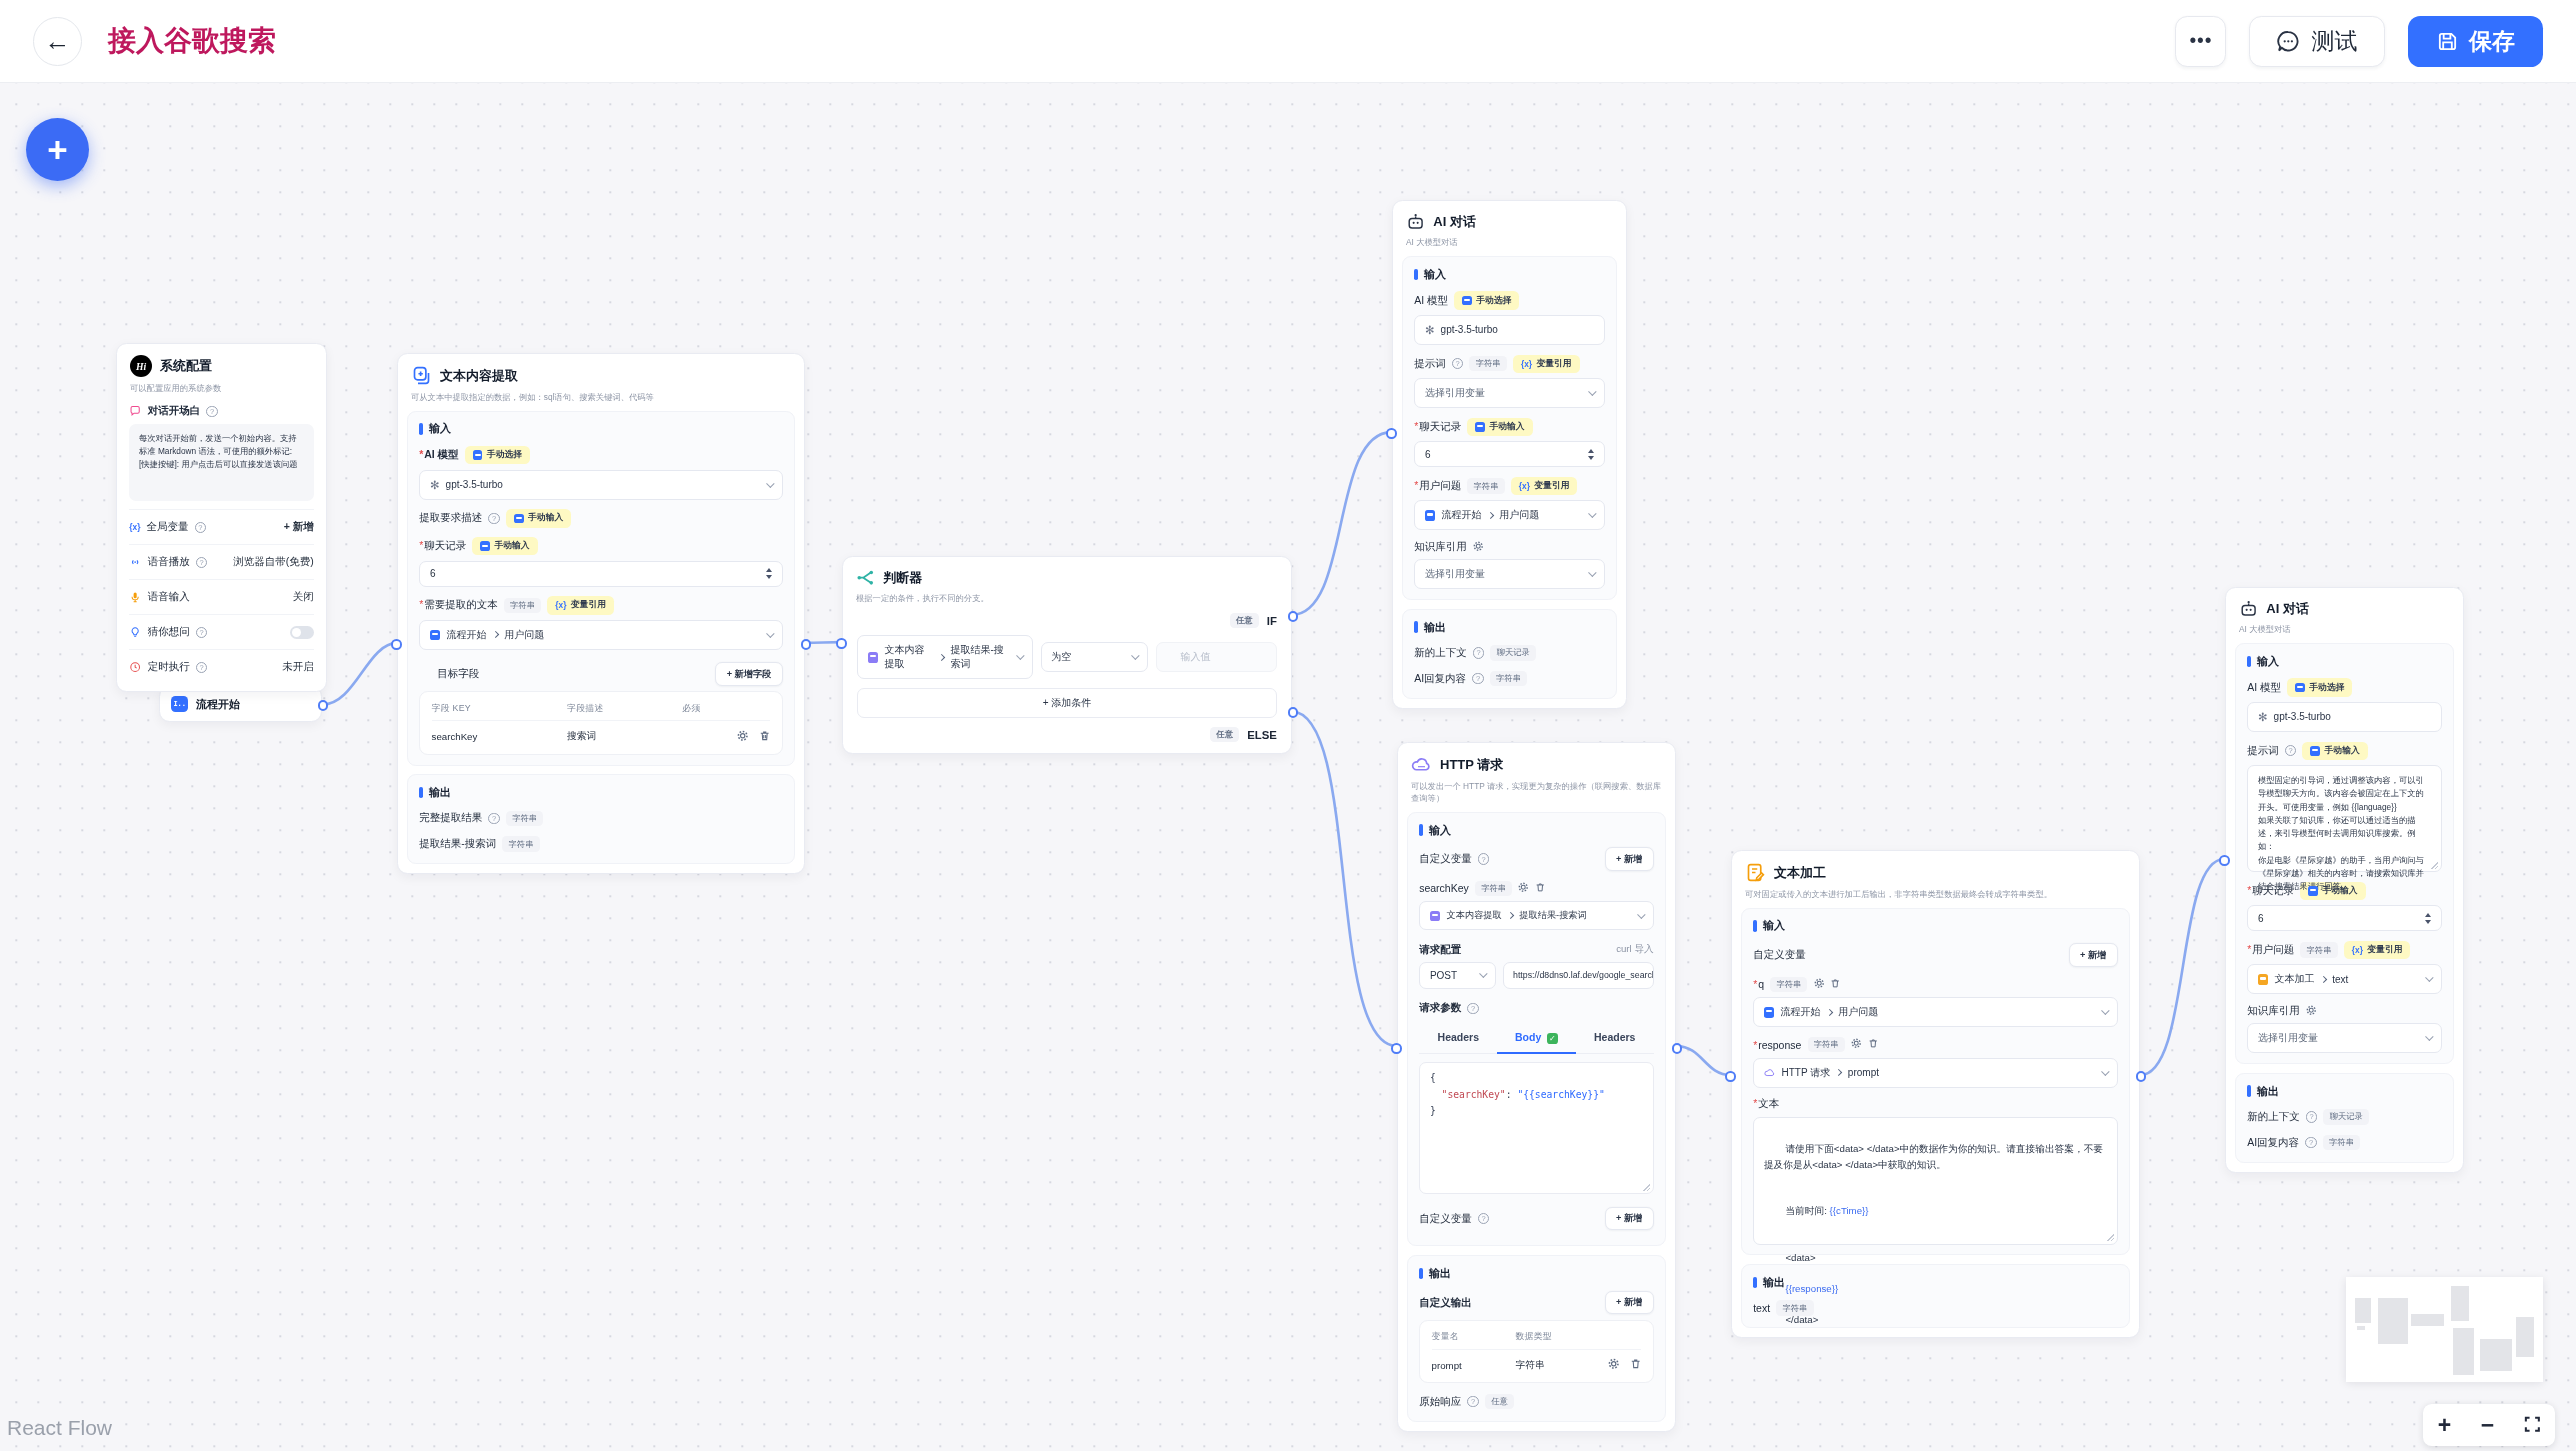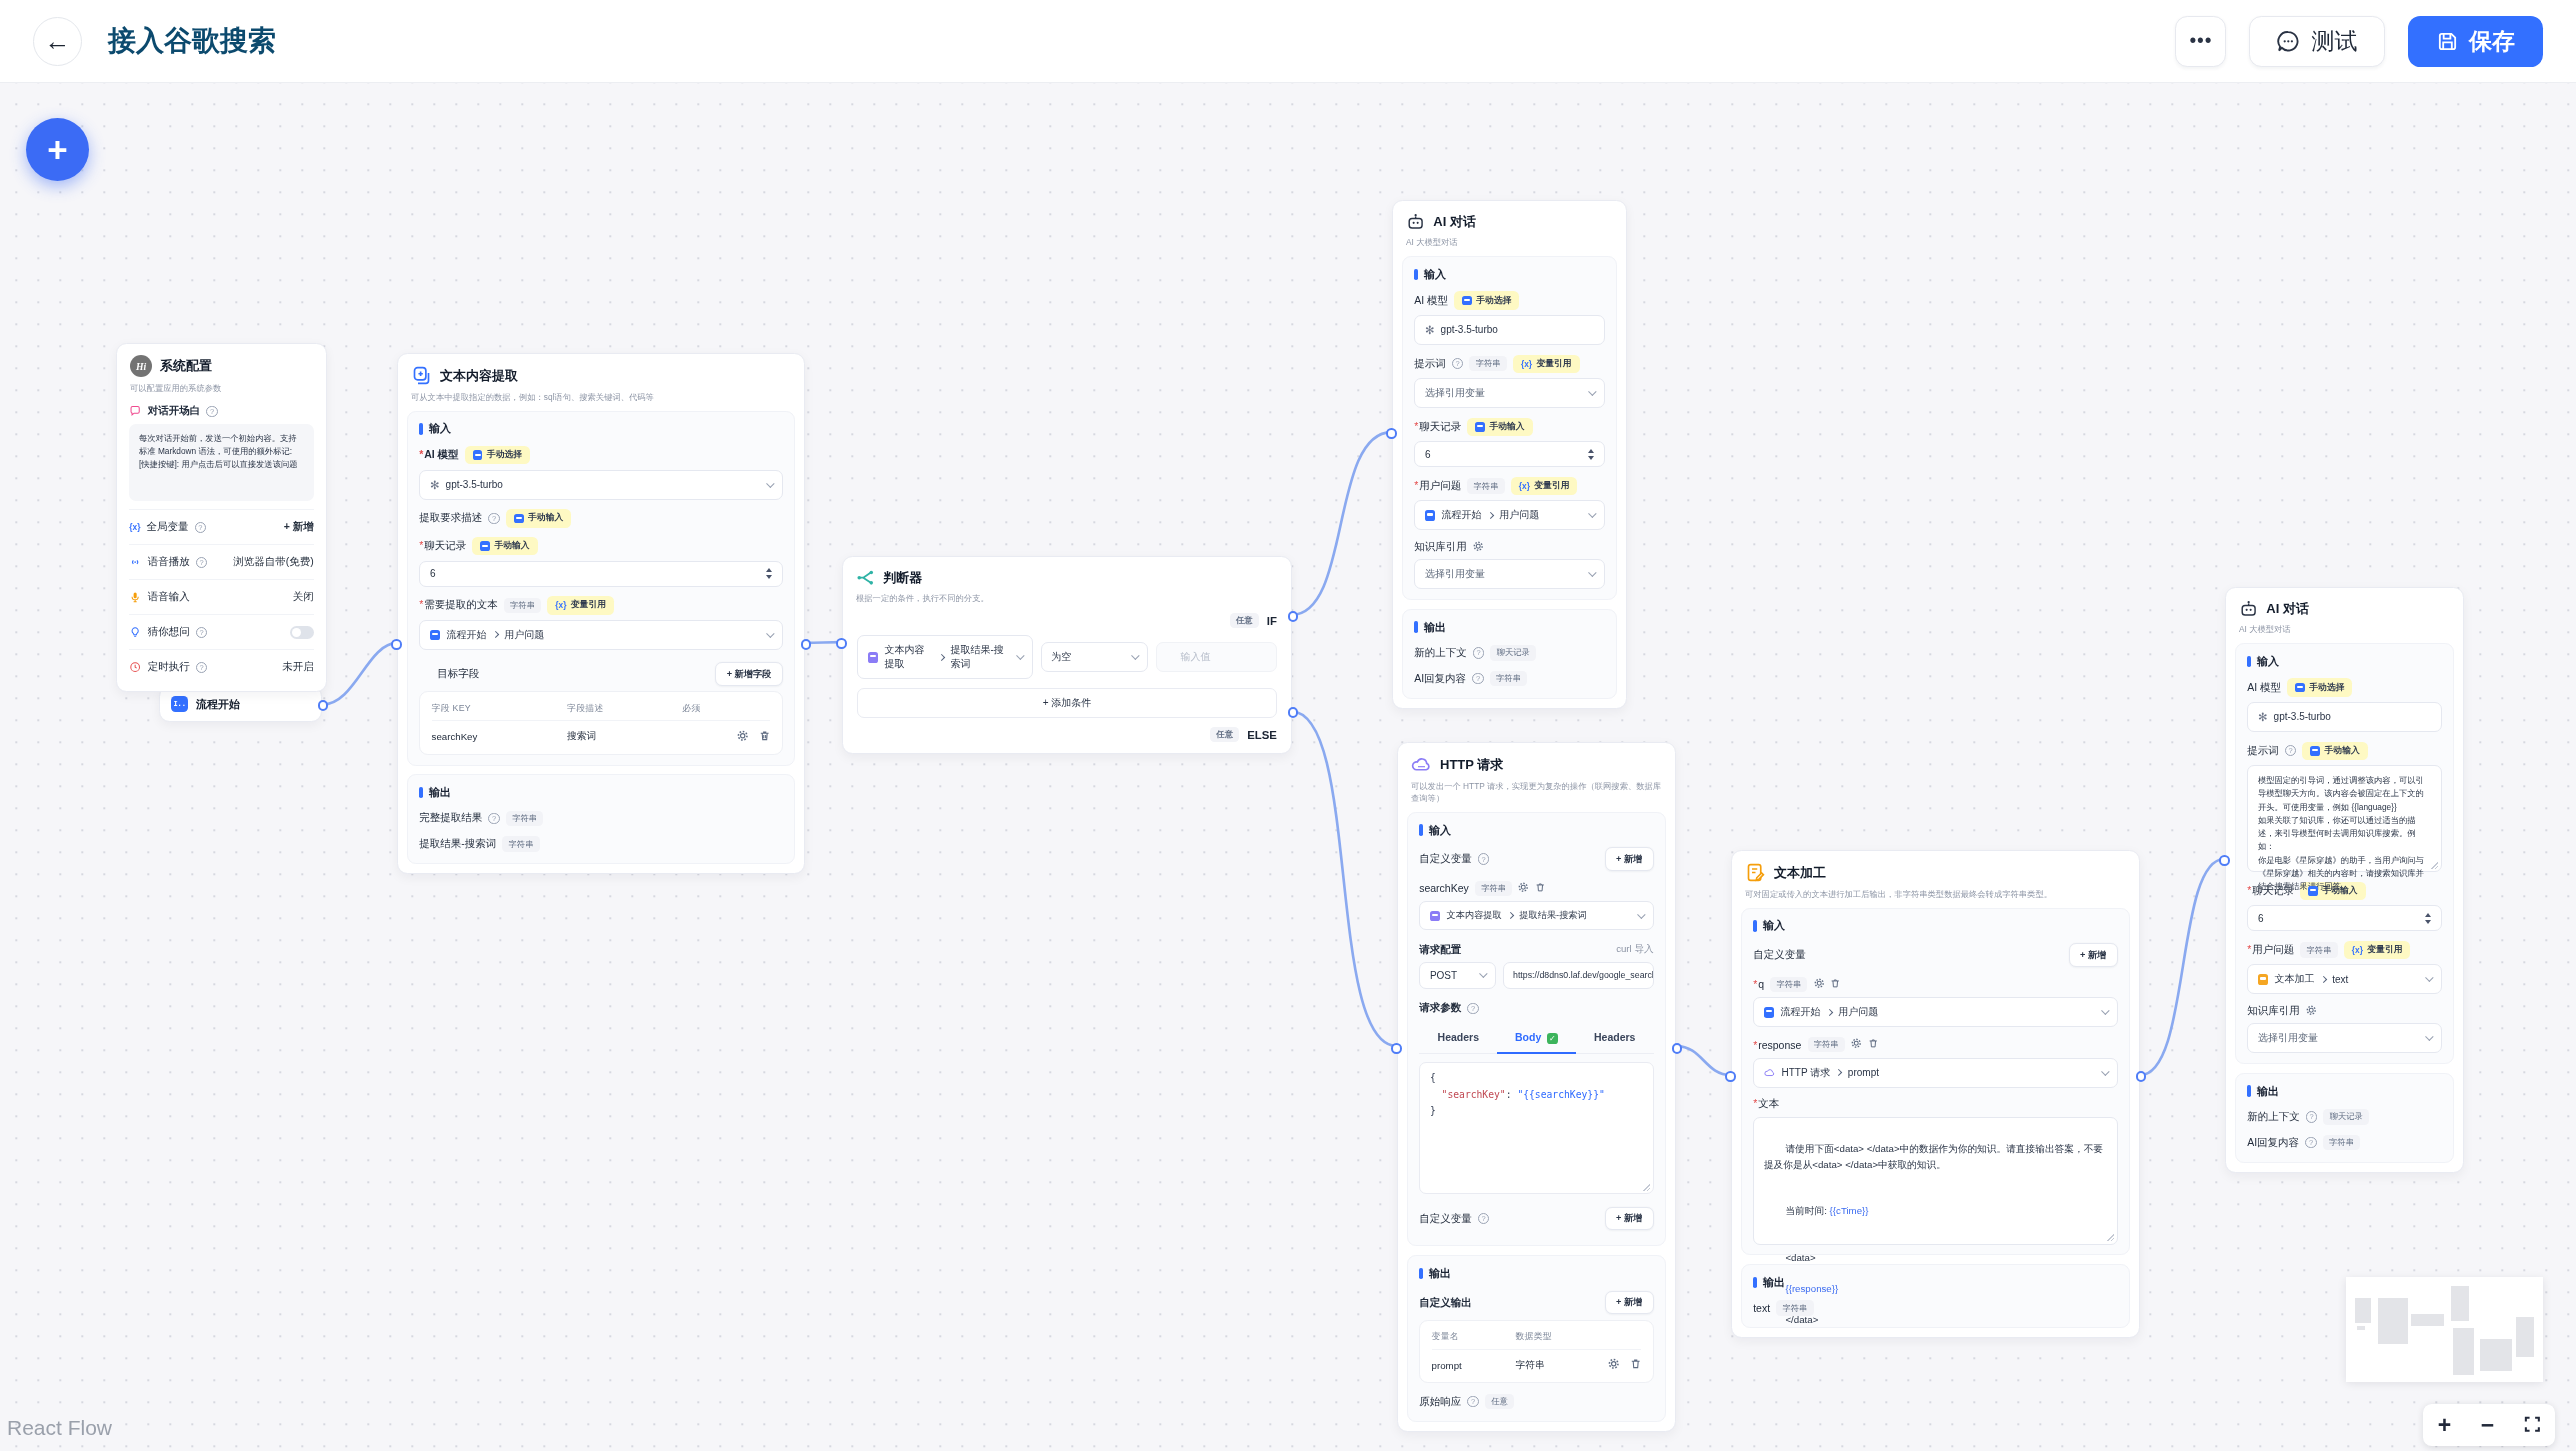--- a/index.html
+++ b/index.html
@@ -12,21 +12,21 @@
     background-image:radial-gradient(circle,#d6d8e0 1.3px,transparent 1.4px);
     background-size:22px 22px; background-position:5.3px 5.3px; }
   .edges { position:absolute; inset:0; z-index:1; }
   .attribution { position:absolute; left:7px; top:1416px; font-size:21px; color:#9aa0ab; z-index:5; }
 
   
   .appbar { position:absolute; top:0; left:0; right:0; height:83px; background:#fff;
     border-bottom:1.8px solid #eceef2; display:flex; align-items:center; padding:0 33px; z-index:50; }
   .backbtn { width:49px; height:49px; border-radius:50%; border:1.8px solid #e4e7ec; background:#fff;
     display:flex; align-items:center; justify-content:center; font-size:26px; color:#1d2532; }
-  .apptitle { font-size:28px; font-weight:bold; color:#0c4a6e; margin-left:26px; }
+  .apptitle { font-size:28px; font-weight:bold; color:#be185d; margin-left:26px; }
   .appbar-right { margin-left:auto; display:flex; gap:23px; align-items:center; }
   .btn-more { width:51px; height:51px; border:1.8px solid #e7e9ef; border-radius:12.3px; background:#fff;
     display:flex; align-items:center; justify-content:center; font-size:19.3px; color:#2a3344; letter-spacing:0.9px;
     box-shadow:0 1.8px 3.5px rgba(20,30,50,.05); }
   .btn-test { height:51px; border:1.8px solid #e7e9ef; border-radius:12.3px; background:#fff; padding:0 26px;
     display:flex; align-items:center; gap:10.5px; font-size:23px; color:#1f2837; box-shadow:0 1.8px 3.5px rgba(20,30,50,.05); }
   .btn-save { height:51px; border:none; border-radius:12.3px; background:#3370ff; color:#fff; padding:0 28px;
     display:flex; align-items:center; gap:10.5px; font-size:23px; font-weight:bold; }
 
   .fab { position:absolute; left:26px; top:118px; width:63px; height:63px; border-radius:50%;
@@ -90,21 +90,21 @@
   .ck { color:#c14953; } .cv { color:#2f6bff; } .cp { color:#394357; }
   .blue { color:#3b6bf0; }
   .tgl { width:24px; height:13px; background:#dfe3ea; border-radius:7px; position:relative; }
   .tgl::after { content:""; position:absolute; width:9.7px; height:9.7px; background:#fff; border-radius:50%; top:1.8px; left:1.8px; }
   .hdl { position:absolute; width:10.5px; height:10.5px; background:#fff; border:2.2px solid #4f7df7; border-radius:50%; z-index:4; }
   .hdl.l { left:-7px; } .hdl.r { right:-7px; }
   .mi { width:10.5px; height:10.5px; border-radius:2.6px; background:#3370ff; position:relative; flex:none; }
   .mi::after { content:""; position:absolute; left:2.2px; top:3.1px; width:6.2px; height:2.2px; background:#fff; border-radius:0.9px; }
   .mi.purple { background:#8b7cf6; } .mi.orange { background:#f5a623; }
   .iconbox { flex:none; display:flex; align-items:center; justify-content:center; }
-  .hi { width:22px; height:22px; border-radius:50%; background:#737373; color:#fff; font-style:italic;
+  .hi { width:22px; height:22px; border-radius:50%; background:#000000; color:#fff; font-style:italic;
     font-weight:bold; font-size:9.7px; display:flex; align-items:center; justify-content:center; font-family:"Liberation Serif",serif; }
   .srow { display:flex; align-items:center; gap:6.2px; padding:10px 0; border-top:1.3px solid #f1f3f7; font-size:10.5px; color:#222c3c; }
   .srow .val { margin-left:auto; color:#27313f; }
   .starticon { width:16.7px; height:16.7px; border-radius:4.4px; background:#3370ff; color:#fff; font-size:7px;
     font-weight:bold; display:flex; align-items:center; justify-content:center; font-family:"DejaVu Sans Mono",monospace; }
   .ifrow { display:flex; align-items:center; justify-content:flex-end; gap:8px; margin:7px 1.8px 7px; font-size:11.4px; font-weight:bold; color:#1b2433; }
   .condrow { display:flex; gap:8px; align-items:center; margin:1.8px 1.8px 8.8px; }
   .inp-dis { background:#fafbfd; border:1.3px solid #f0f2f6; border-radius:7px; padding:7px 9.7px; font-size:10px; color:#b6bdca; min-height:26px; }
   .addcond { border:1.3px solid #e9ebf2; border-radius:7px; text-align:center; padding:7px 0; font-size:10px;
     color:#2a3446; margin:0 1.8px 7px; background:#fff; }

